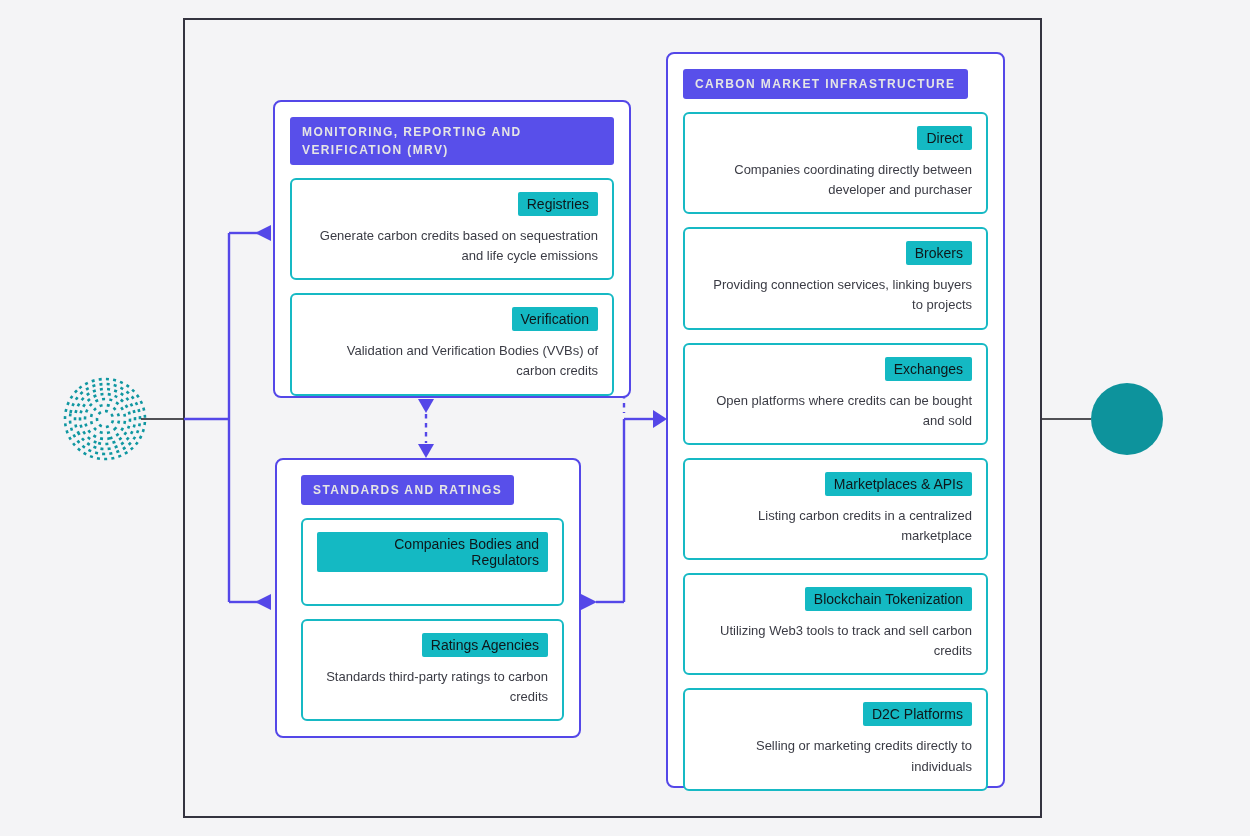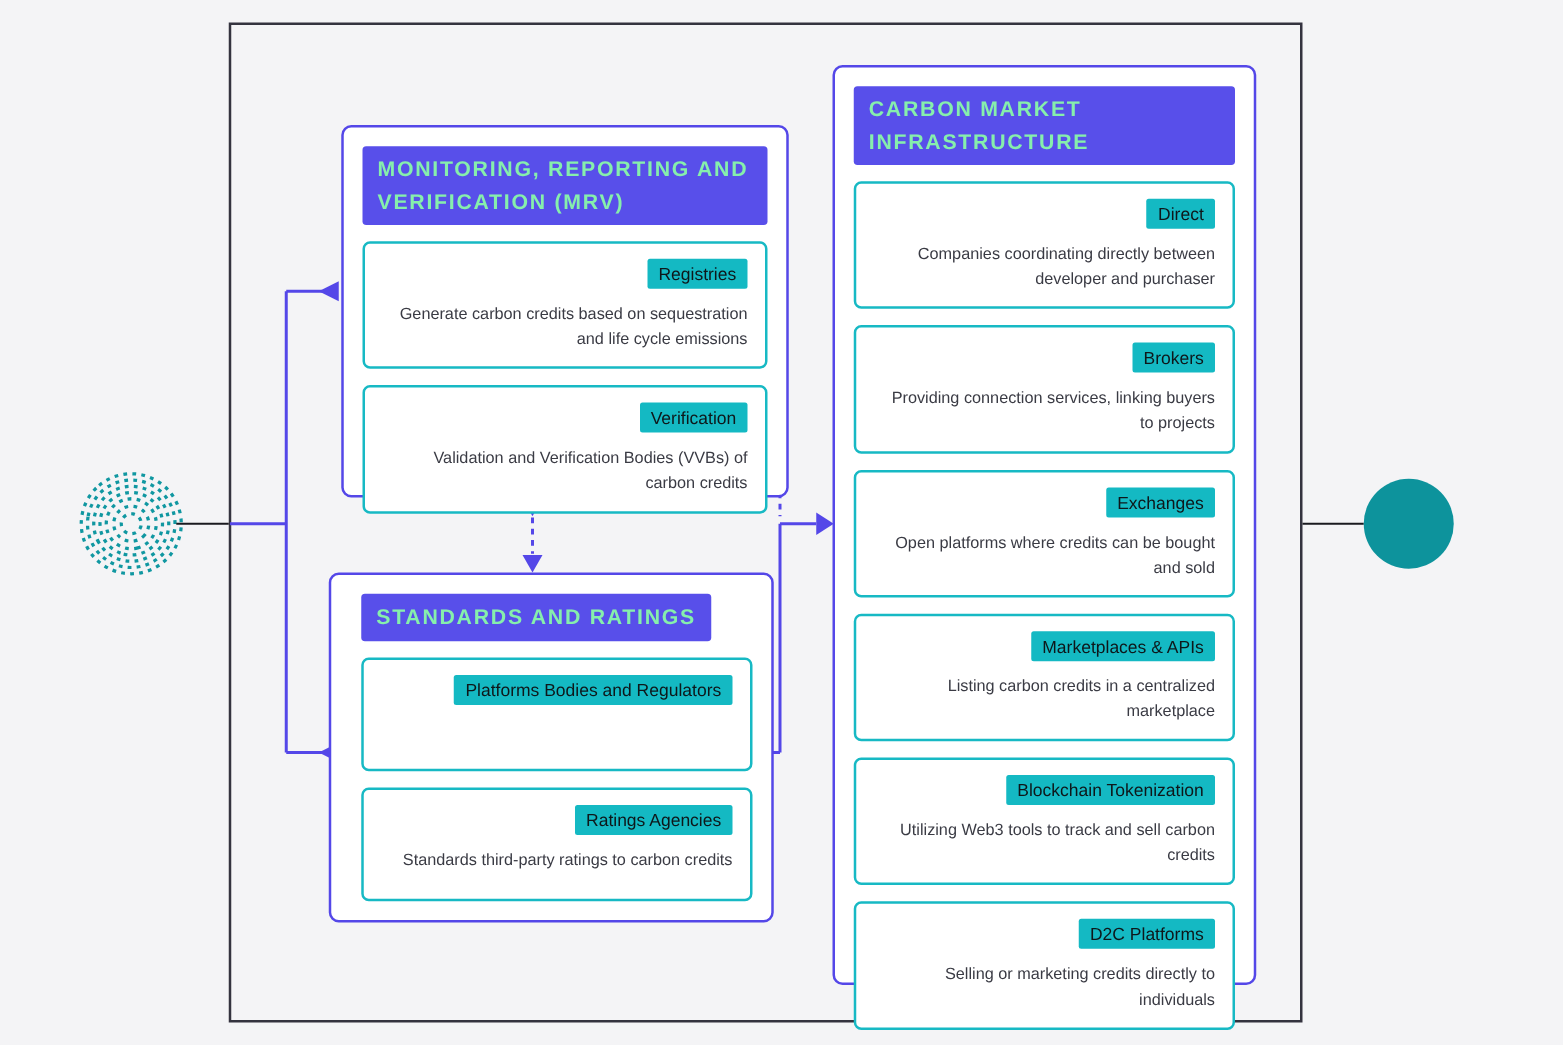--- a/index.html
+++ b/index.html
@@ -28,29 +28,29 @@
     box-sizing:border-box;
     background:#ffffff;
     border:2px solid #5447e8;
     border-radius:8px;
     padding:15px;
     display:flex;
     flex-direction:column;
     gap:13px;
   }
   .node-mrv{left:273px;top:100px;width:358px;height:298px;}
-  .node-standards{left:263px;top:458px;width:356px;height:280px;padding-left:24px;}
+  .node-standards{left:275px;top:458px;width:306px;height:280px;padding-left:24px;}
   .node-market{left:666px;top:52px;width:339px;height:736px;}
   .node-header{
     align-self:flex-start;
     max-width:100%;
     box-sizing:border-box;
     background:#584fea;
-    color:#86efac;
-    font-size:17px;
+    color:#e5e5e5;
+    font-size:12px;
     font-weight:bold;
     letter-spacing:1.4px;
     line-height:1.5;
     padding:6px 12px;
     border-radius:3px;
   }
   .card{
     flex:1;
     box-sizing:border-box;
     background:#ffffff;
@@ -131,21 +131,21 @@
     </div>
     <div class="card">
       <span class="badge">Verification</span>
       <div class="desc">Validation and Verification Bodies (VVBs) of carbon credits</div>
     </div>
   </div>
 
   <div class="node node-standards">
     <div class="node-header">STANDARDS AND RATINGS</div>
     <div class="card">
-      <span class="badge">Platforms Bodies and Regulators</span>
+      <span class="badge">Companies Bodies and Regulators</span>
     </div>
     <div class="card">
       <span class="badge">Ratings Agencies</span>
       <div class="desc">Standards third-party ratings to carbon credits</div>
     </div>
   </div>
 
   <div class="node node-market">
     <div class="node-header">CARBON MARKET INFRASTRUCTURE</div>
     <div class="card">

